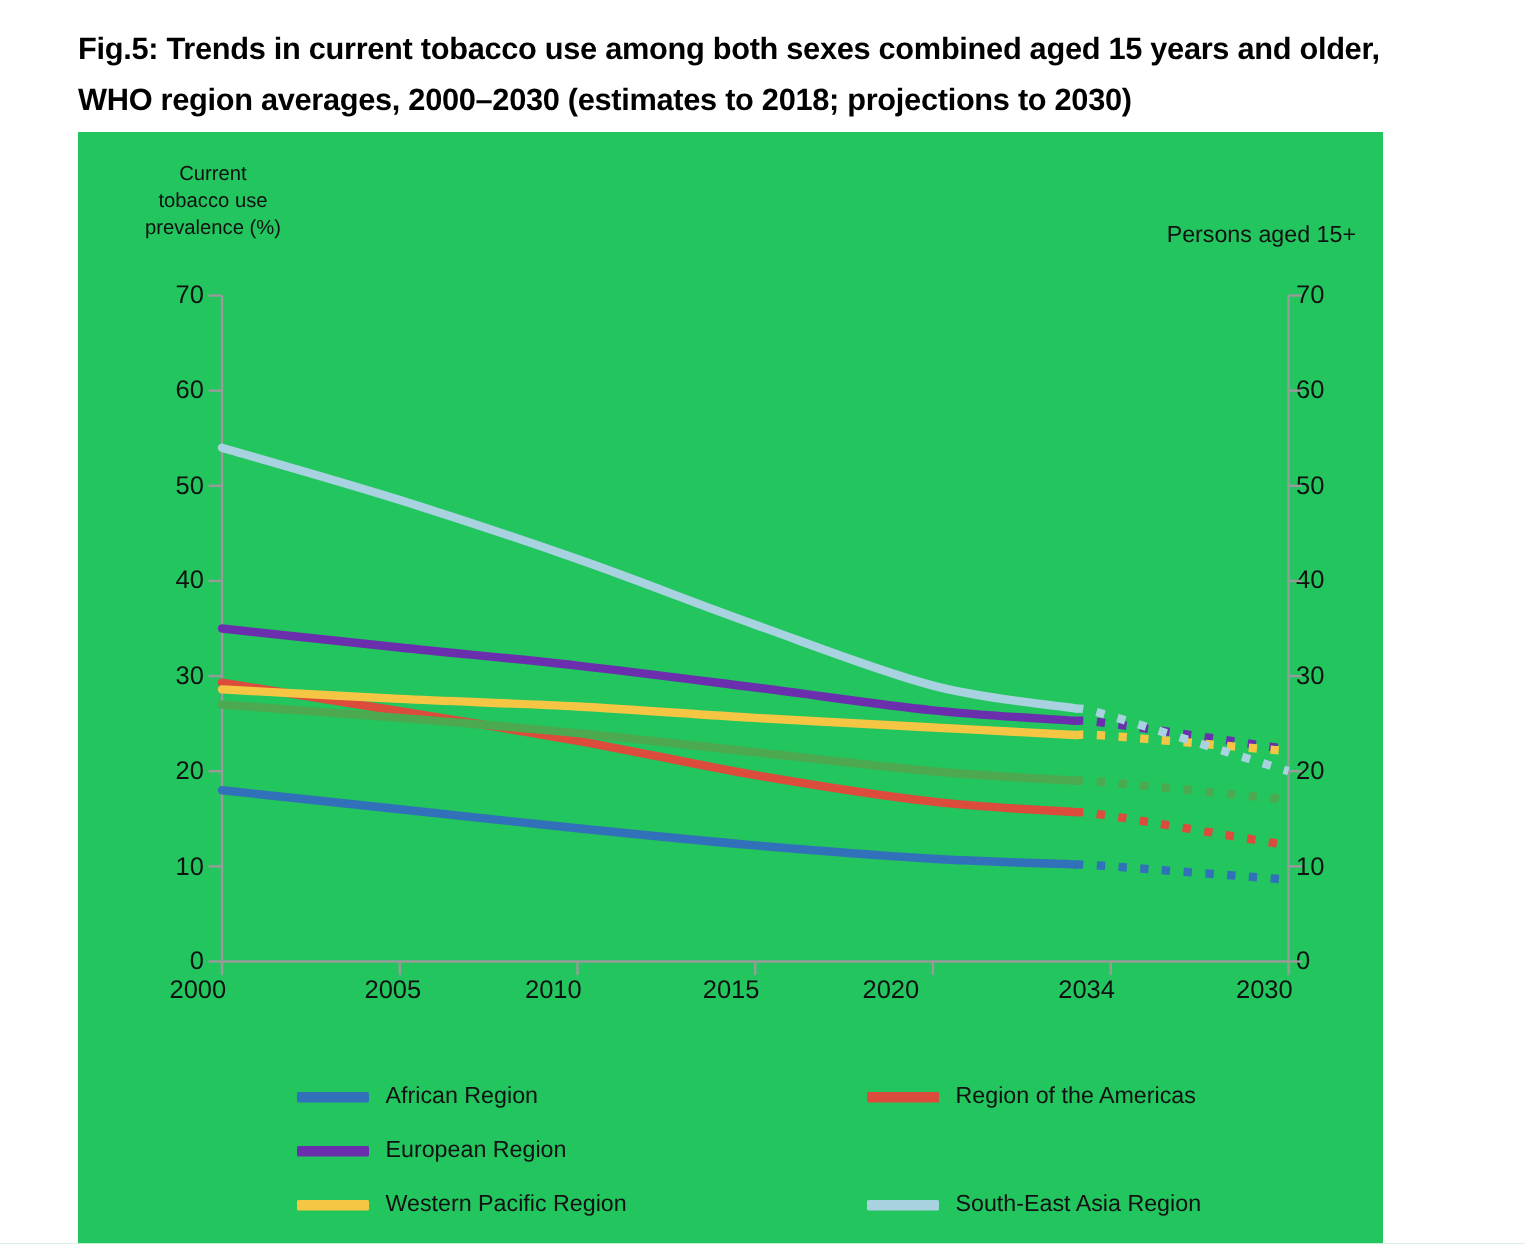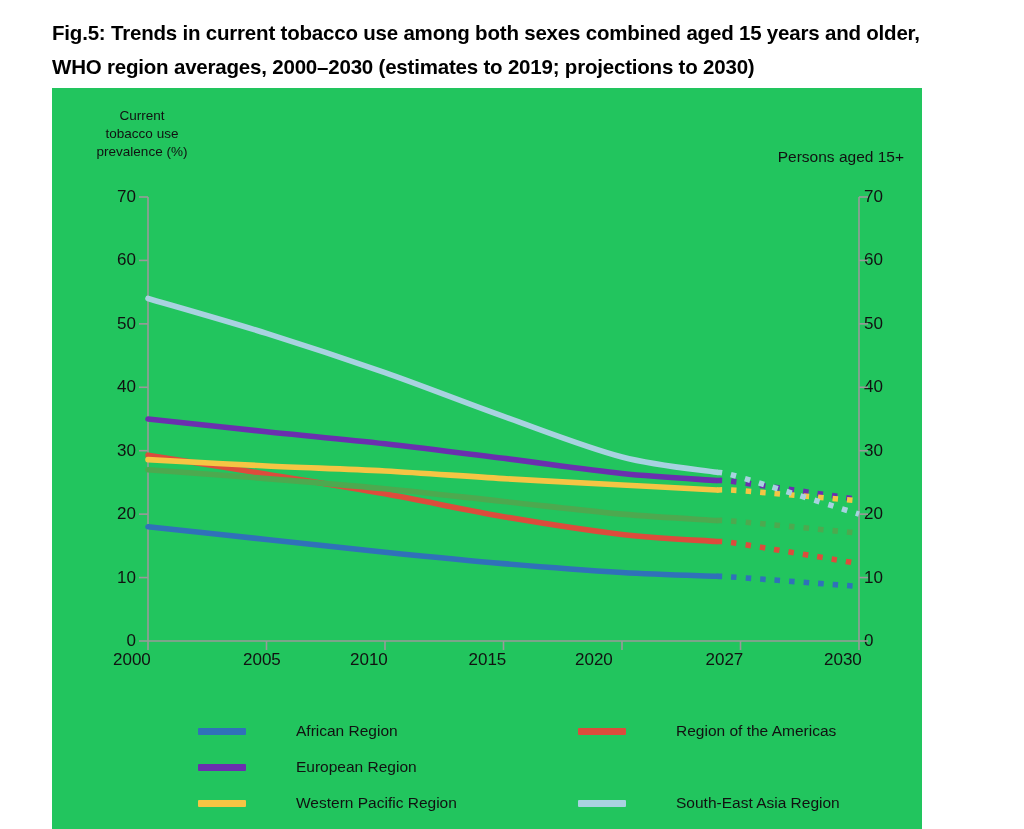--- a/index.html
+++ b/index.html
@@ -93,21 +93,21 @@
   }
 
   
   #legend {
     position: absolute;
     left: 146px;
     top: 625px;
     width: 700px;
   }
   .legend-row { display: flex; height: 36px; align-items: center; }
-  .legend-item { display: flex; align-items: center; gap: 39px; }
+  .legend-item { display: flex; align-items: center; }
   .legend-item.col1 { width: 380px; }
   .legend-item.col2 { width: 320px; }
   .legend-swatch {
     width: 48px; height: 7px;
     border-radius: 1px;
     margin-right: 11px;
     flex: 0 0 auto;
   }
   .legend-text {
     font-size: 15.5px;
@@ -115,21 +115,21 @@
     white-space: nowrap;
   }
 </style>
 </head>
 <body>
 
 <div id="page">
 
   <div id="fig-title">
     <span class="ln">Fig.5: Trends in current tobacco use among both sexes combined aged 15 years and older,</span>
-    <span class="ln">WHO region averages, 2000–2030 (estimates to 2019; projections to 2030)</span>
+    <span class="ln">WHO region averages, 2000–2030 (estimates to 2018; projections to 2030)</span>
   </div>
 
   <div id="panel">
 
     <div id="ylabel-block">
       <span class="ln">Current</span>
       <span class="ln">tobacco use</span>
       <span class="ln">prevalence (%)</span>
     </div>
 
@@ -150,21 +150,21 @@
         <div class="ytick-label right" style="top: 235.857px;">50</div>
         <div class="ytick-label left" style="top: 172.429px;">60</div>
         <div class="ytick-label right" style="top: 172.429px;">60</div>
         <div class="ytick-label left" style="top: 109px;">70</div>
         <div class="ytick-label right" style="top: 109px;">70</div>
         <div class="xtick-label" style="left: 61px;">2000</div>
         <div class="xtick-label" style="left: 191px;">2005</div>
         <div class="xtick-label" style="left: 298px;">2010</div>
         <div class="xtick-label" style="left: 416.5px;">2015</div>
         <div class="xtick-label" style="left: 523px;">2020</div>
-        <div class="xtick-label" style="left: 653.5px;">2027</div>
+        <div class="xtick-label" style="left: 653.5px;">2034</div>
         <div class="xtick-label" style="left: 772px;">2030</div>
       </div>
 
     <div id="plot">
       <svg id="plot-svg" viewBox="0 0 711 462" preserveAspectRatio="none">
         <g id="axes-group">
             <line x1="0" y1="9" x2="0" y2="453" stroke="#9a9a9a" stroke-width="1.6"></line>
             <line x1="711" y1="9" x2="711" y2="453" stroke="#9a9a9a" stroke-width="1.6"></line>
             <line x1="0" y1="453" x2="711" y2="453" stroke="#9a9a9a" stroke-width="1.6"></line>
             <line x1="-9" y1="453" x2="0" y2="453" stroke="#9a9a9a" stroke-width="1.6"></line>

